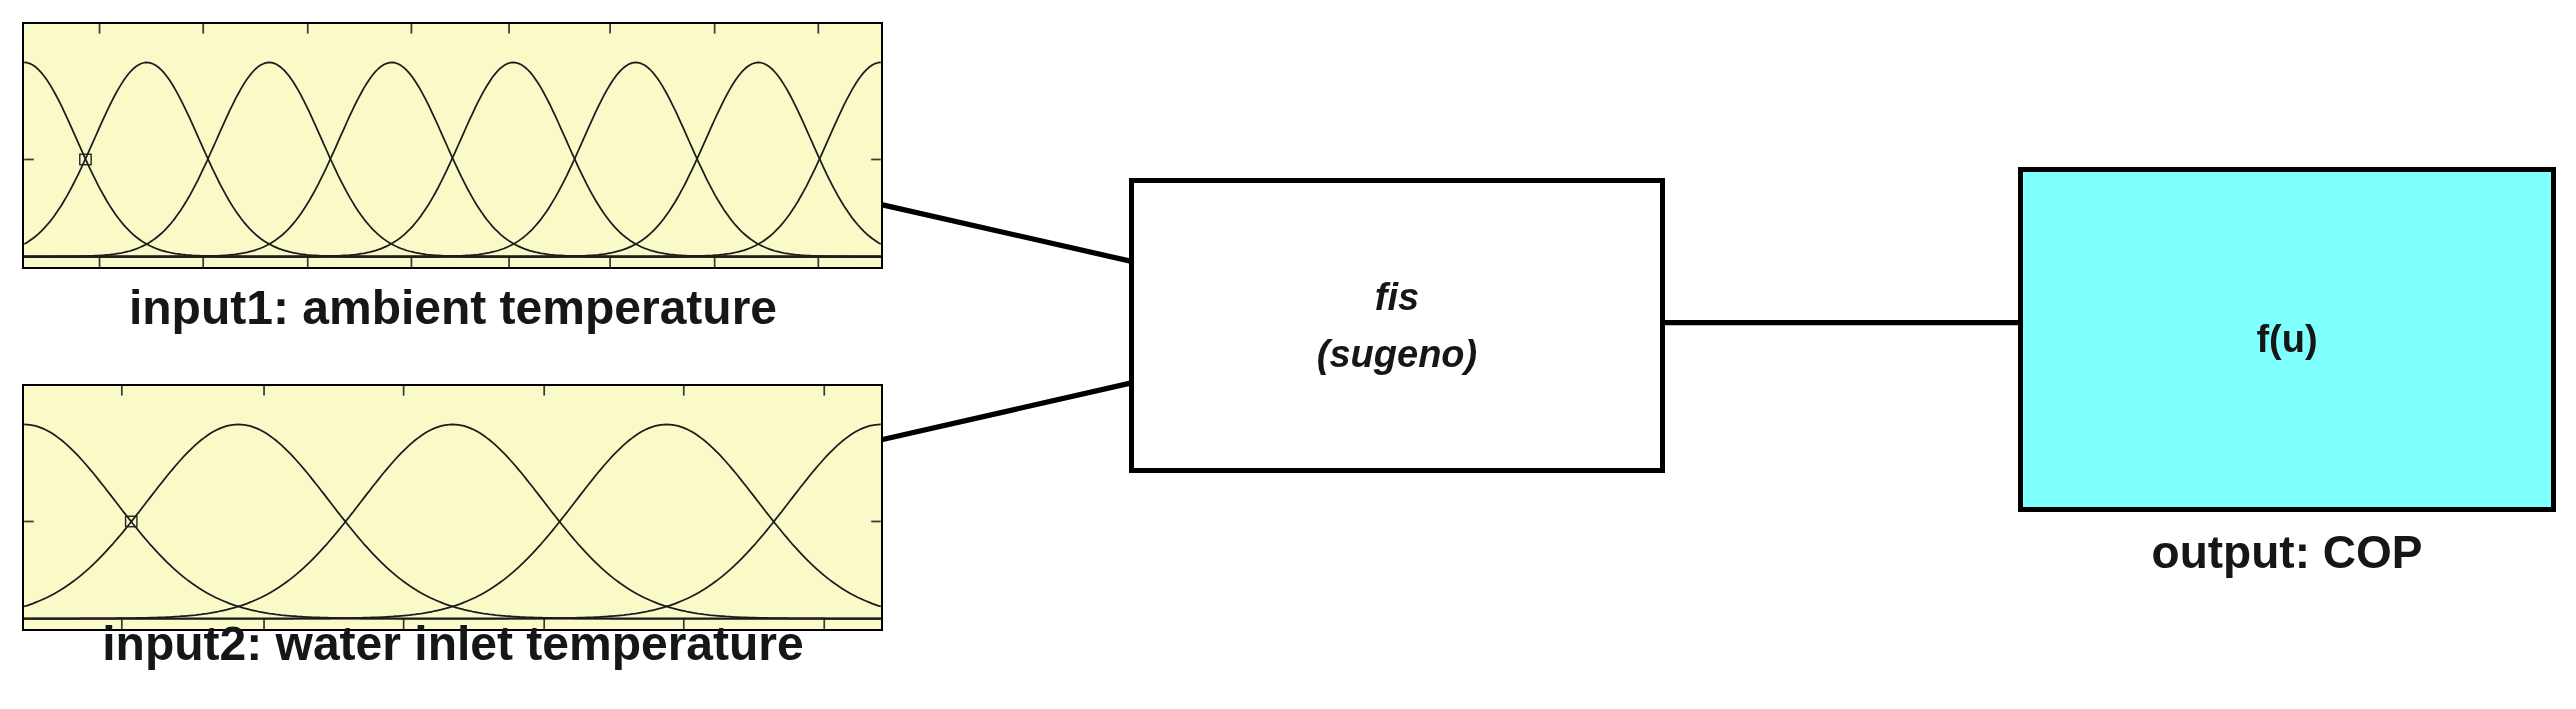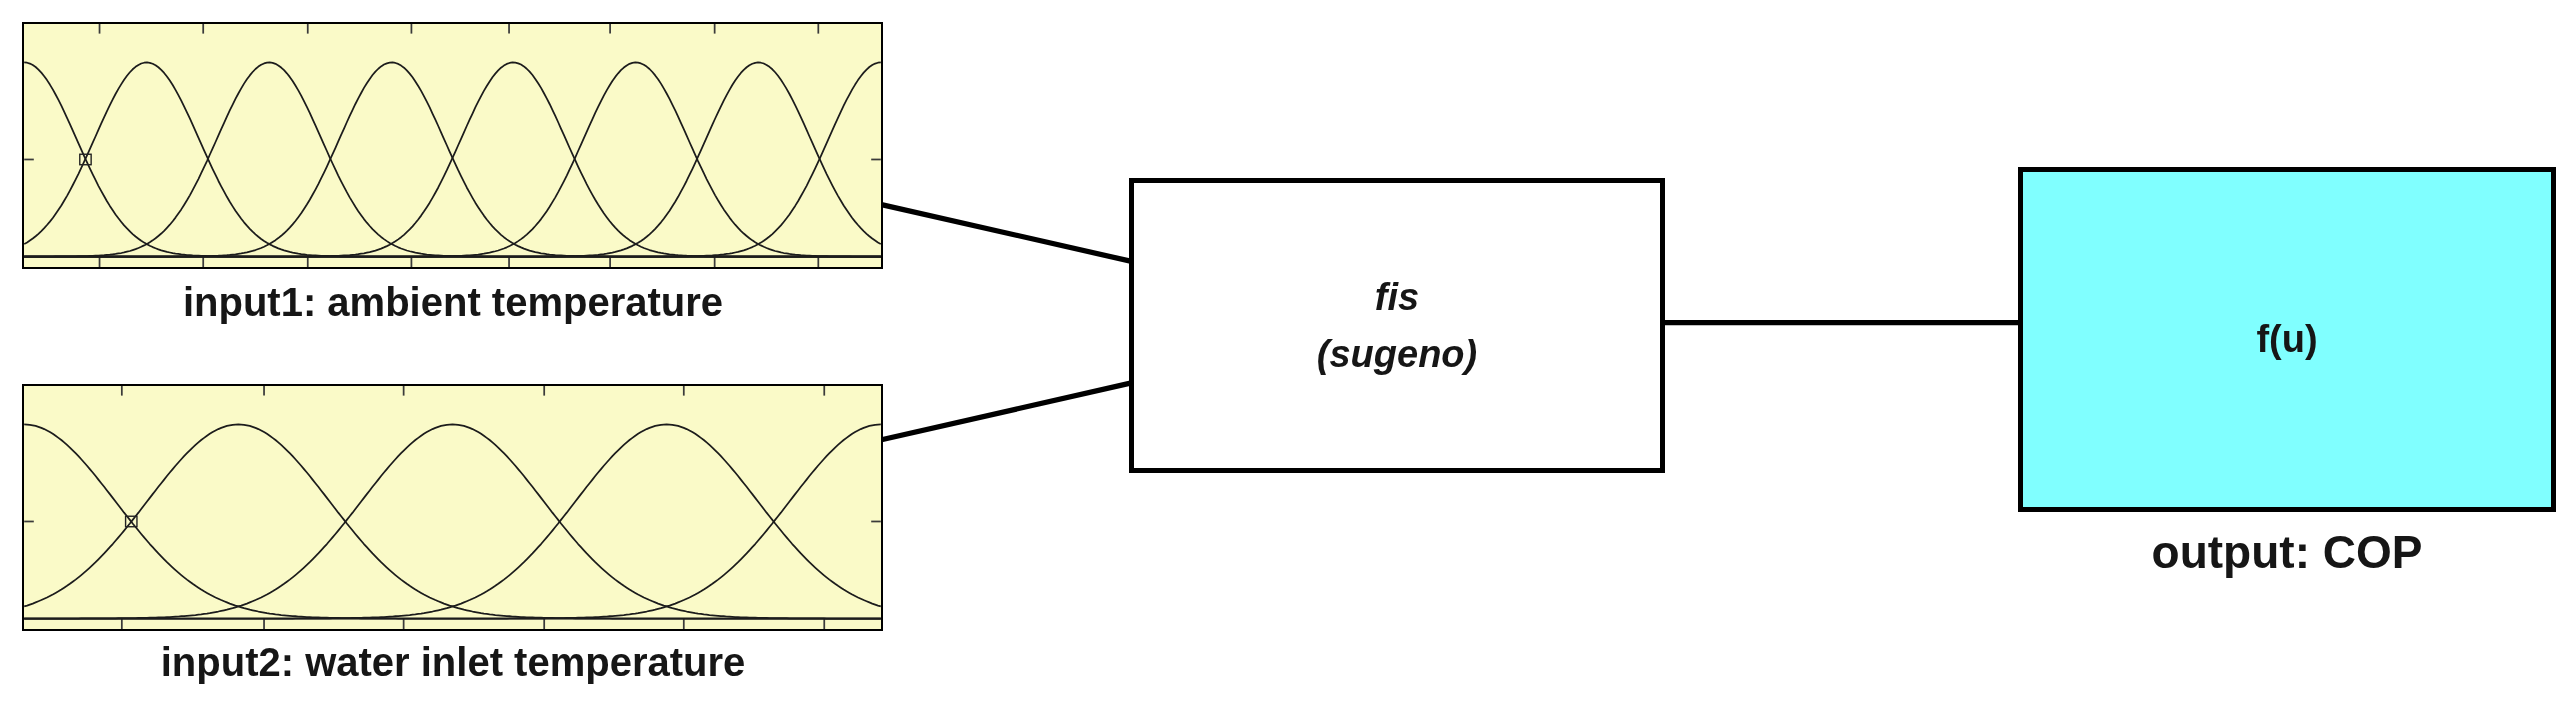--- a/index.html
+++ b/index.html
@@ -22,28 +22,28 @@
     border: 2.6px solid #000000;
     box-sizing: content-box;
   }
   .mf-plot svg { display: block; }
   #plot-input1 { left: 22px; top: 22px; }
   #plot-input2 { left: 22px; top: 384px; }
   .plot-label {
     position: absolute;
     width: 862px;
     text-align: center;
-    font-size: 40px;
+    font-size: 48px;
     font-weight: 700;
     letter-spacing: 0px;
     color: #161616;
     white-space: nowrap;
   }
   #label-input1 { left: 22px; top: 280px; }
-  #label-input2 { left: 22px; top: 640px; }
+  #label-input2 { left: 22px; top: 616px; }
   .block {
     position: absolute;
     border: 5.2px solid #000000;
     box-sizing: border-box;
     display: flex;
     flex-direction: column;
     align-items: center;
     justify-content: center;
     font-size: 38px;
     font-weight: 700;

